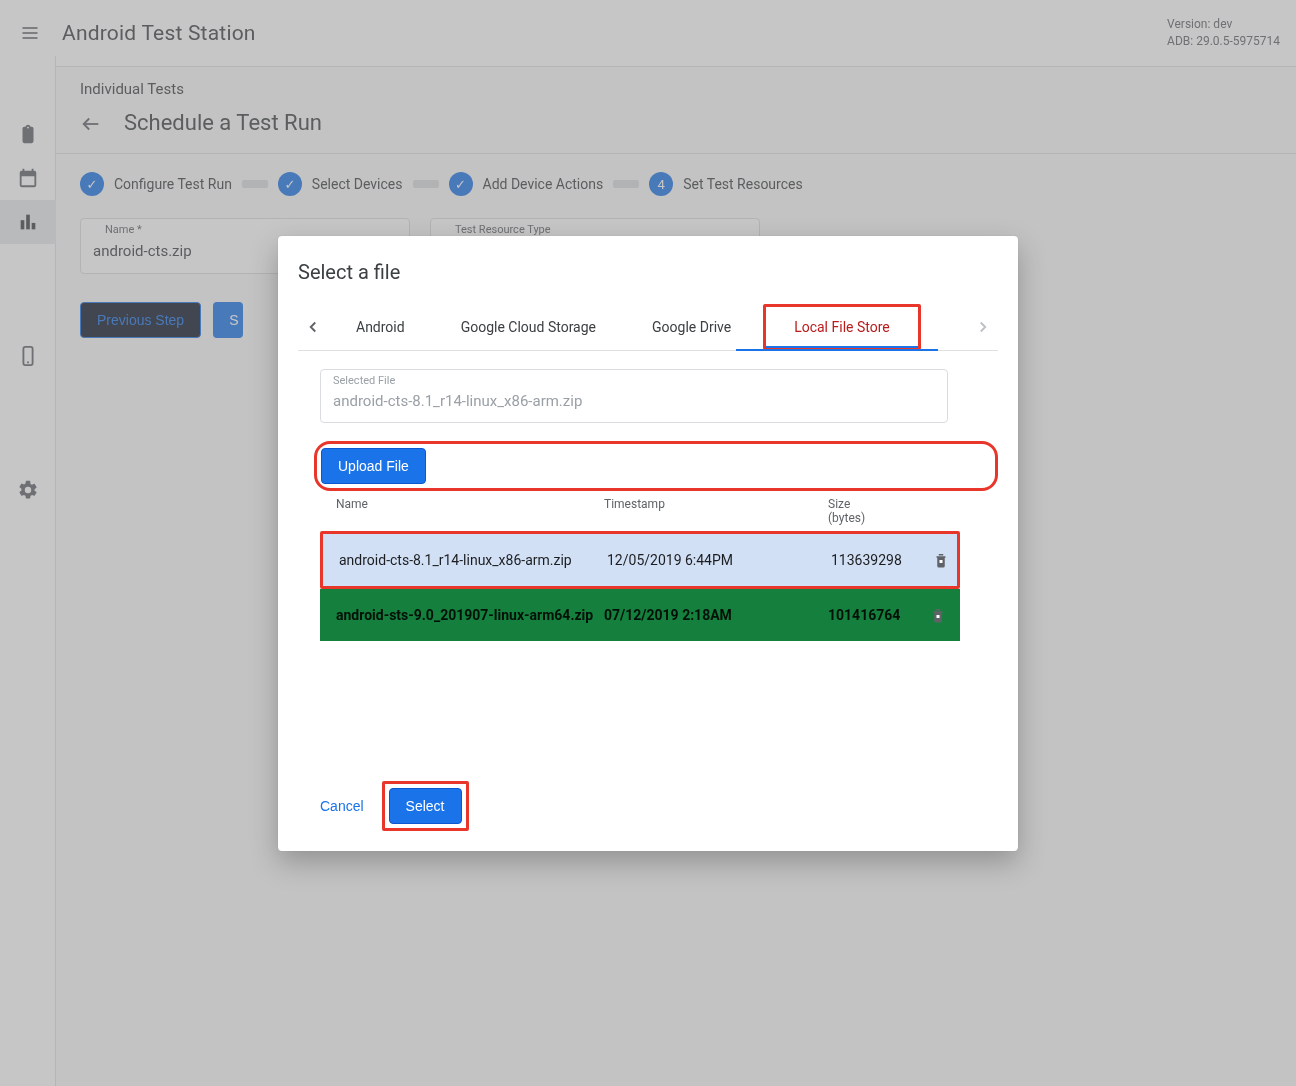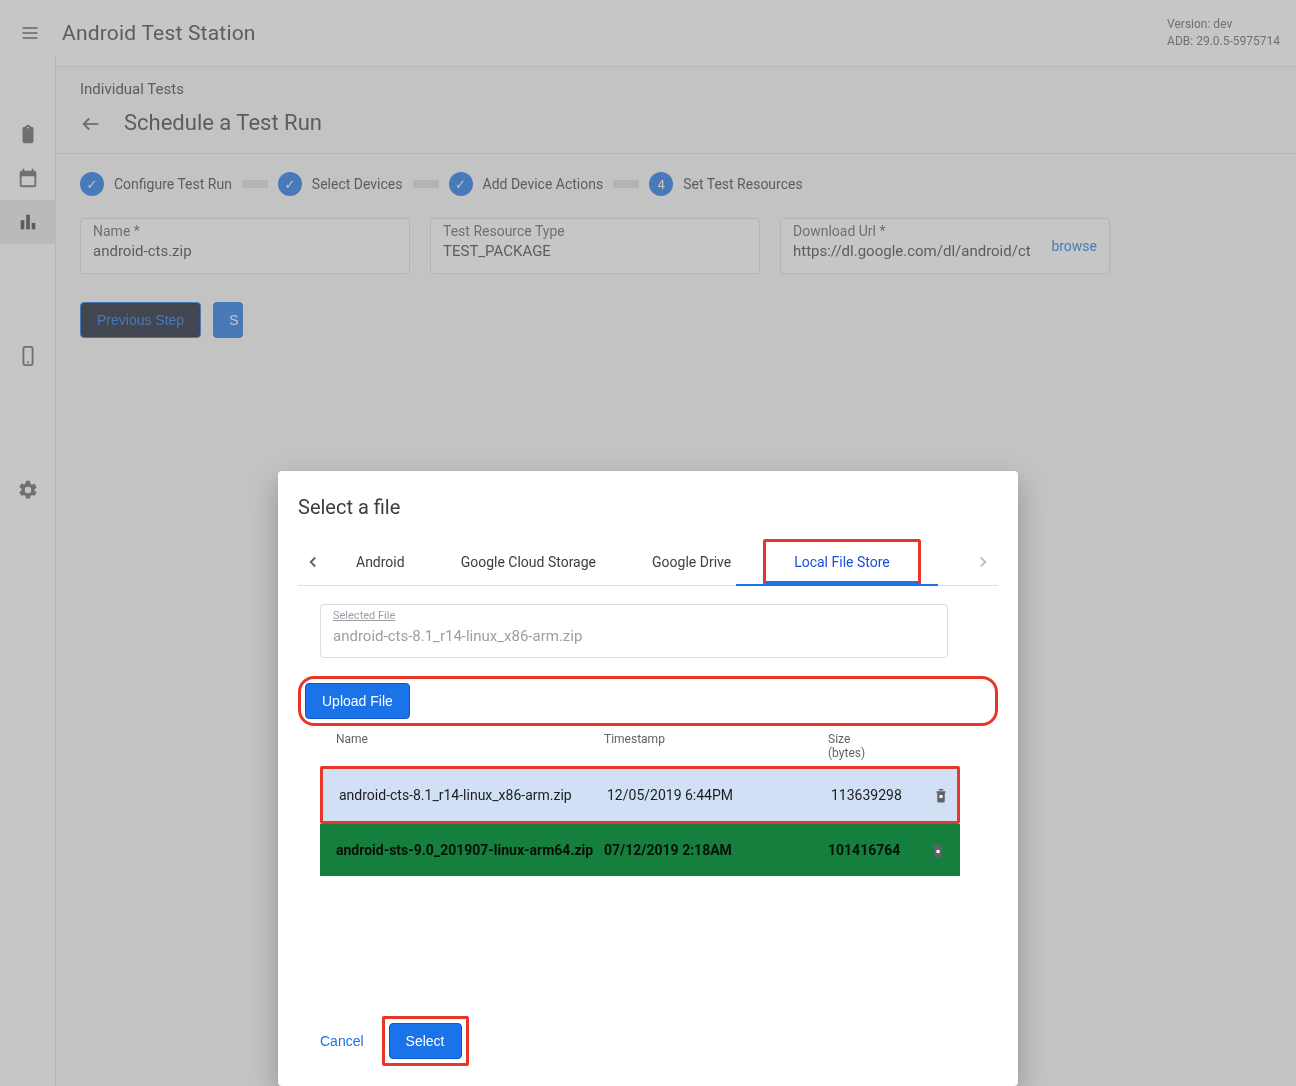--- a/index.html
+++ b/index.html
@@ -57,65 +57,65 @@
 
 
 .stepper { display:flex; align-items:center; gap:10px; margin-bottom: 22px; flex-wrap: wrap;}
 .step { display:flex; align-items:center; gap:10px; font-size:14px; color:#3c4043; }
 .step-icon { width:24px;height:24px;border-radius:50%;background:#1a73e8;color:#fff;display:flex;align-items:center;justify-content:center;font-size:13px;}
 .step-line { width:26px;height:8px;background:#dadce0;border-radius:2px;}
 
 
 .fields { display:flex; gap: 20px; margin-bottom: 28px;}
 .field { position:relative; flex:1; border:1px solid #dadce0; border-radius:4px; padding: 18px 12px 8px 12px; background:#fff; height:56px; display:flex;align-items:center;}
-.field-label { position:absolute; top:4px; left:12px; font-size:14px; color:#5f6368;}
+.field-label { position:absolute; top:4px; left:24px; font-size:11px; color:#5f6368;}
 .field-value { font-size:15px; color:#3c4043; white-space:nowrap; overflow:hidden; text-overflow:ellipsis; width:100%;}
 .field.url .field-value { padding-right: 60px;}
 .browse-link { position:absolute; right:12px; top:50%; transform:translateY(-50%); font-size:14px; color:#1a73e8; cursor:pointer;}
 
 
 .actions { display:flex; gap:12px;}
 .btn { height:36px; padding:0 16px; border-radius:4px; font-size:14px; display:inline-flex;align-items:center; cursor:pointer; border:none;}
 .btn-outline { border:1px solid #1a73e8; color:#1a73e8; background:#0f172a;}
 .btn-primary { background:#1a73e8; color:#fff;}
 .btn-text { background:none;border:none;color:#1a73e8;padding:0 8px;}
 
 
 .overlay {
   position: absolute; inset:0;
   background: rgba(128,128,128,0.45);
-  display:flex; align-items:flex-end; justify-content:center;
+  display:flex; align-items:center; justify-content:center;
 }
 .dialog {
   width: 740px;
   background:#fff;
   border-radius:4px;
   box-shadow: 0 11px 28px rgba(0,0,0,0.25), 0 0 0 1px rgba(0,0,0,0.02);
   display:flex; flex-direction:column;
   padding: 24px 20px 20px 20px;
   position:relative;
 }
 .dialog-title { font-size:20px; color:#3c4043; margin-bottom: 20px;}
 .tabs { position:relative; display:flex; align-items:center; border-bottom:1px solid #e0e0e0; margin: 0 0 18px 0; }
 .tab-nav { width:30px;height:40px;display:flex;align-items:center;justify-content:center;color:#5f6368;cursor:pointer;}
 .tab { height:40px; padding:0 28px; display:flex; align-items:center; font-size:14px; color:#3c4043; cursor:pointer;}
-.tab.active { color:#1d4ed8;}
+.tab.active { color:#b91c1c;}
 .tab.active::after { content:""; position:absolute; bottom:-1px; height:2px; background:#1a73e8; left:0; right:0;}
 .tab-wrap { position:relative;}
 .highlight-box { border:3px solid #e8362b; border-radius:2px;}
 
 .selected-field {
   border:1px solid #dadce0; border-radius:4px; padding: 18px 12px 8px 12px;
   margin: 0 0 18px 22px; position:relative; width: 628px; height:54px;
   display:flex;align-items:center;
 }
-.selected-label { position:absolute; top:4px; left:12px; font-size:11px; color:#9aa0a6;text-decoration:underline;}
+.selected-label { position:absolute; top:4px; left:12px; font-size:11px; color:#9aa0a6;}
 .selected-value { font-size:15px; color:#9aa0a6;}
 
-.upload-wrap { display:inline-block; border-radius:16px;}
+.upload-wrap { display:inline-block; margin-left:16px;border-radius:16px;}
 .section-head { font-size:15px; color:#3c4043; margin: 14px 0 8px 22px;}
 .table { margin-left:22px; width: 640px; font-size:14px;}
 .table-head { display:flex; color:#5f6368; font-size:12px; padding: 6px 16px;}
 .col-name { flex: 0 0 268px;}
 .col-ts { flex: 0 0 224px;}
 .col-size { flex: 0 0 90px;}
 .col-del { flex: 0 0 40px; display:flex;justify-content:center;}
 .table-row { display:flex; align-items:center; height:52px; padding: 0 16px;}
 .table-row:nth-child(even-of-row) {}
 .row-selected { background:#d2e0f5;}
@@ -213,25 +213,20 @@
 
   <div class="fields">
     <div class="field" style="flex:0 0 330px">
       <span class="field-label">Name *</span>
       <span class="field-value">android-cts.zip</span>
     </div>
     <div class="field" style="flex:0 0 330px">
       <span class="field-label">Test Resource Type</span>
       <span class="field-value">TEST_PACKAGE</span>
     </div>
-    <div class="field url" style="flex:0 0 330px">
-      <span class="field-label">Download Url *</span>
-      <span class="field-value">https://dl.google.com/dl/android/ct</span>
-      <span class="browse-link">browse</span>
-    </div>
   </div>
 
   <div class="actions">
     <button class="btn btn-outline">Previous Step</button>
     <button class="btn btn-primary" style="padding-right:4px">S</button>
   </div>
 </div>
 
 <div class="overlay">
   <div class="dialog">

